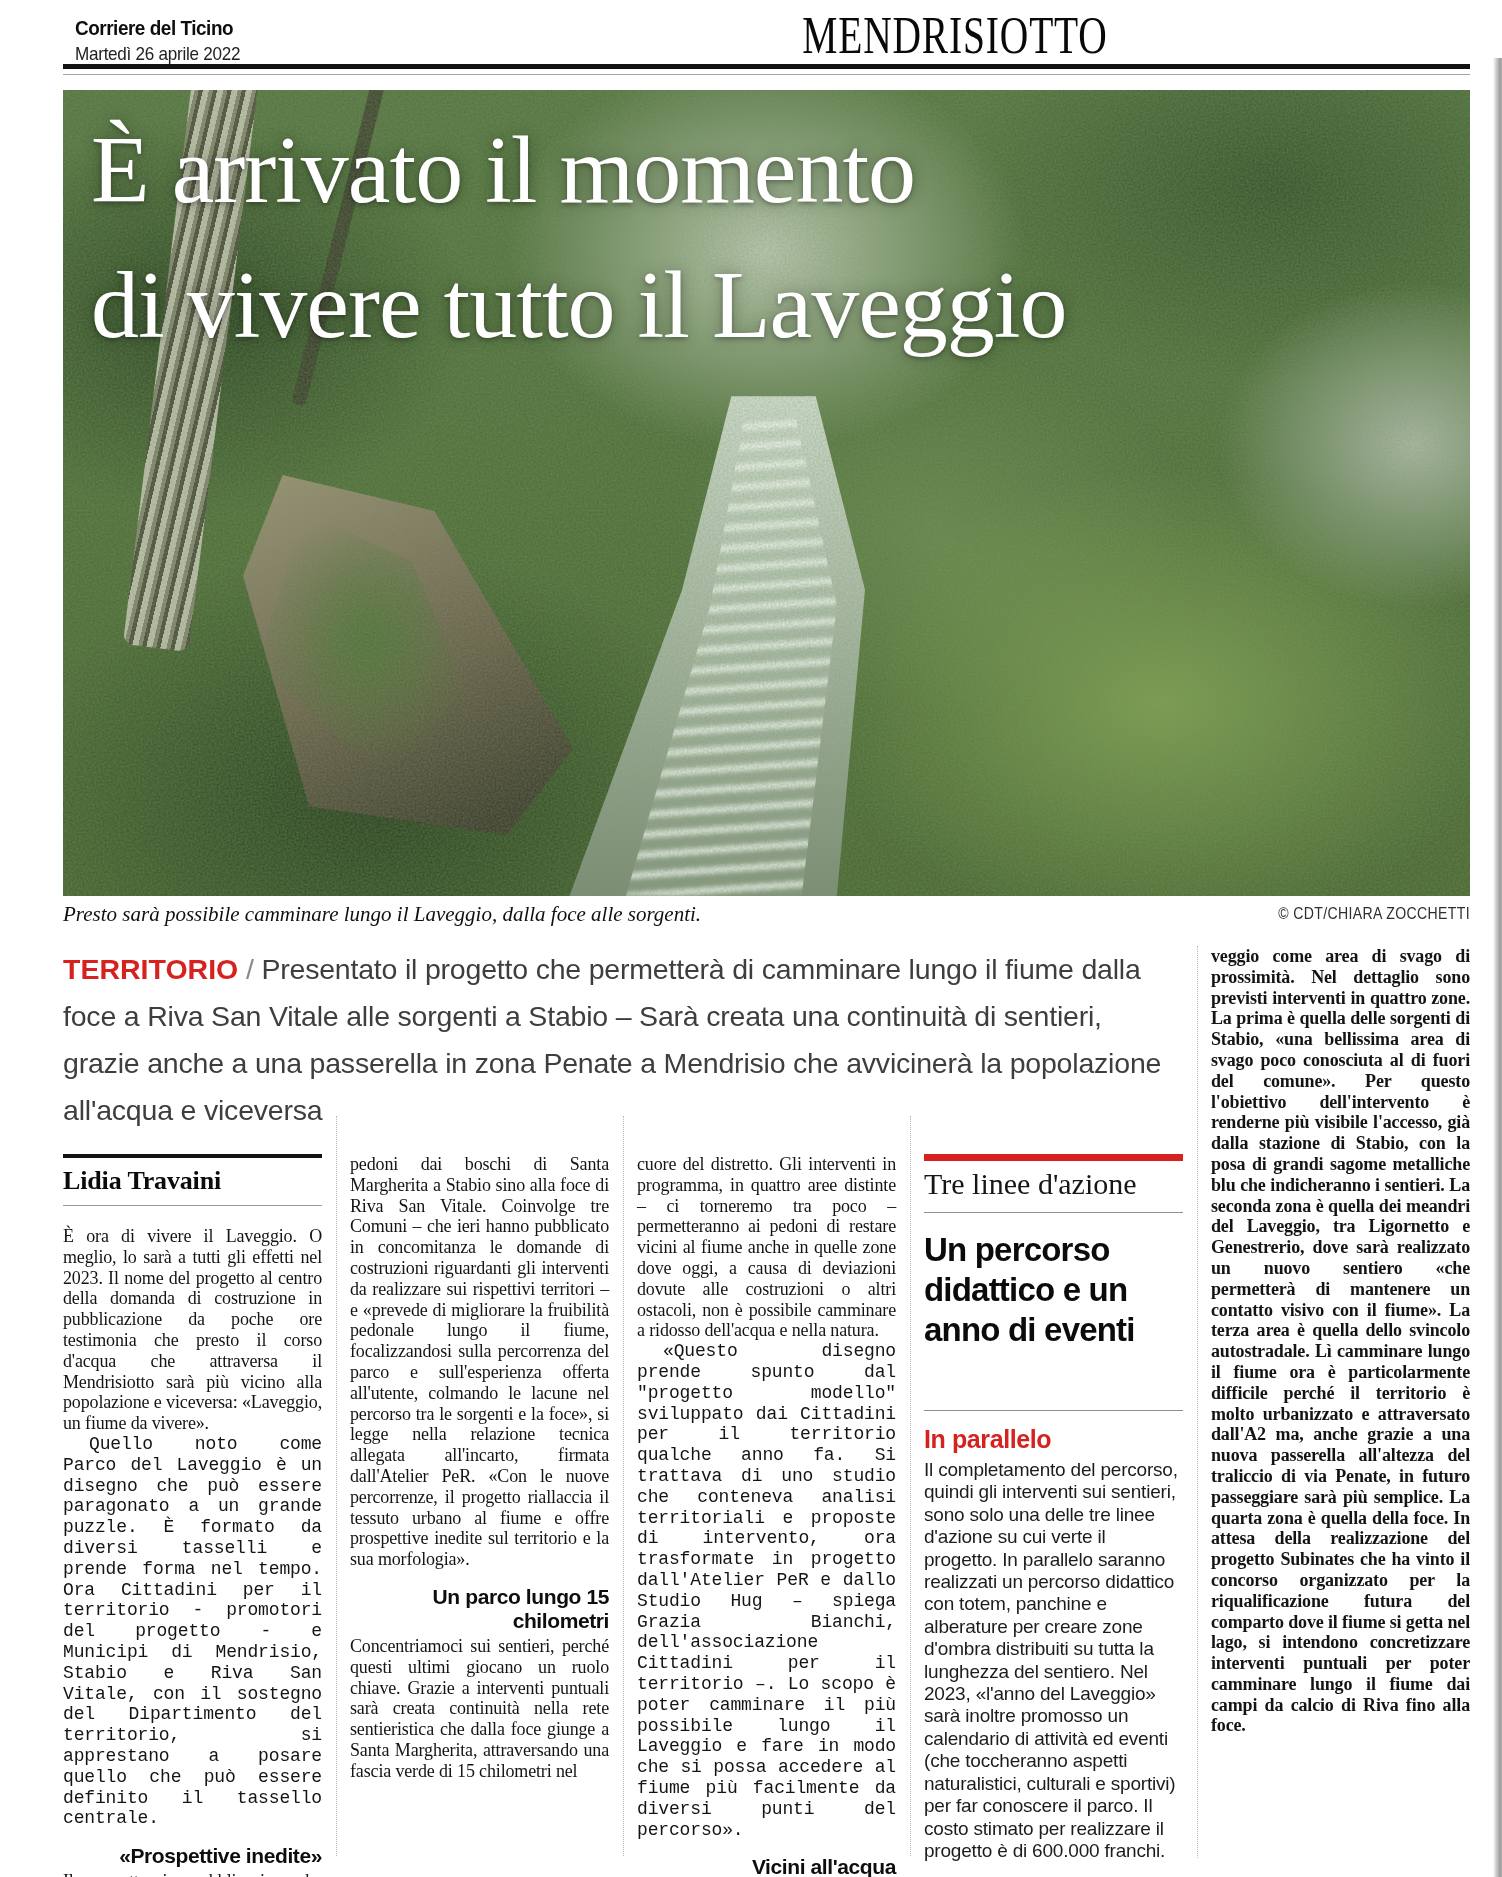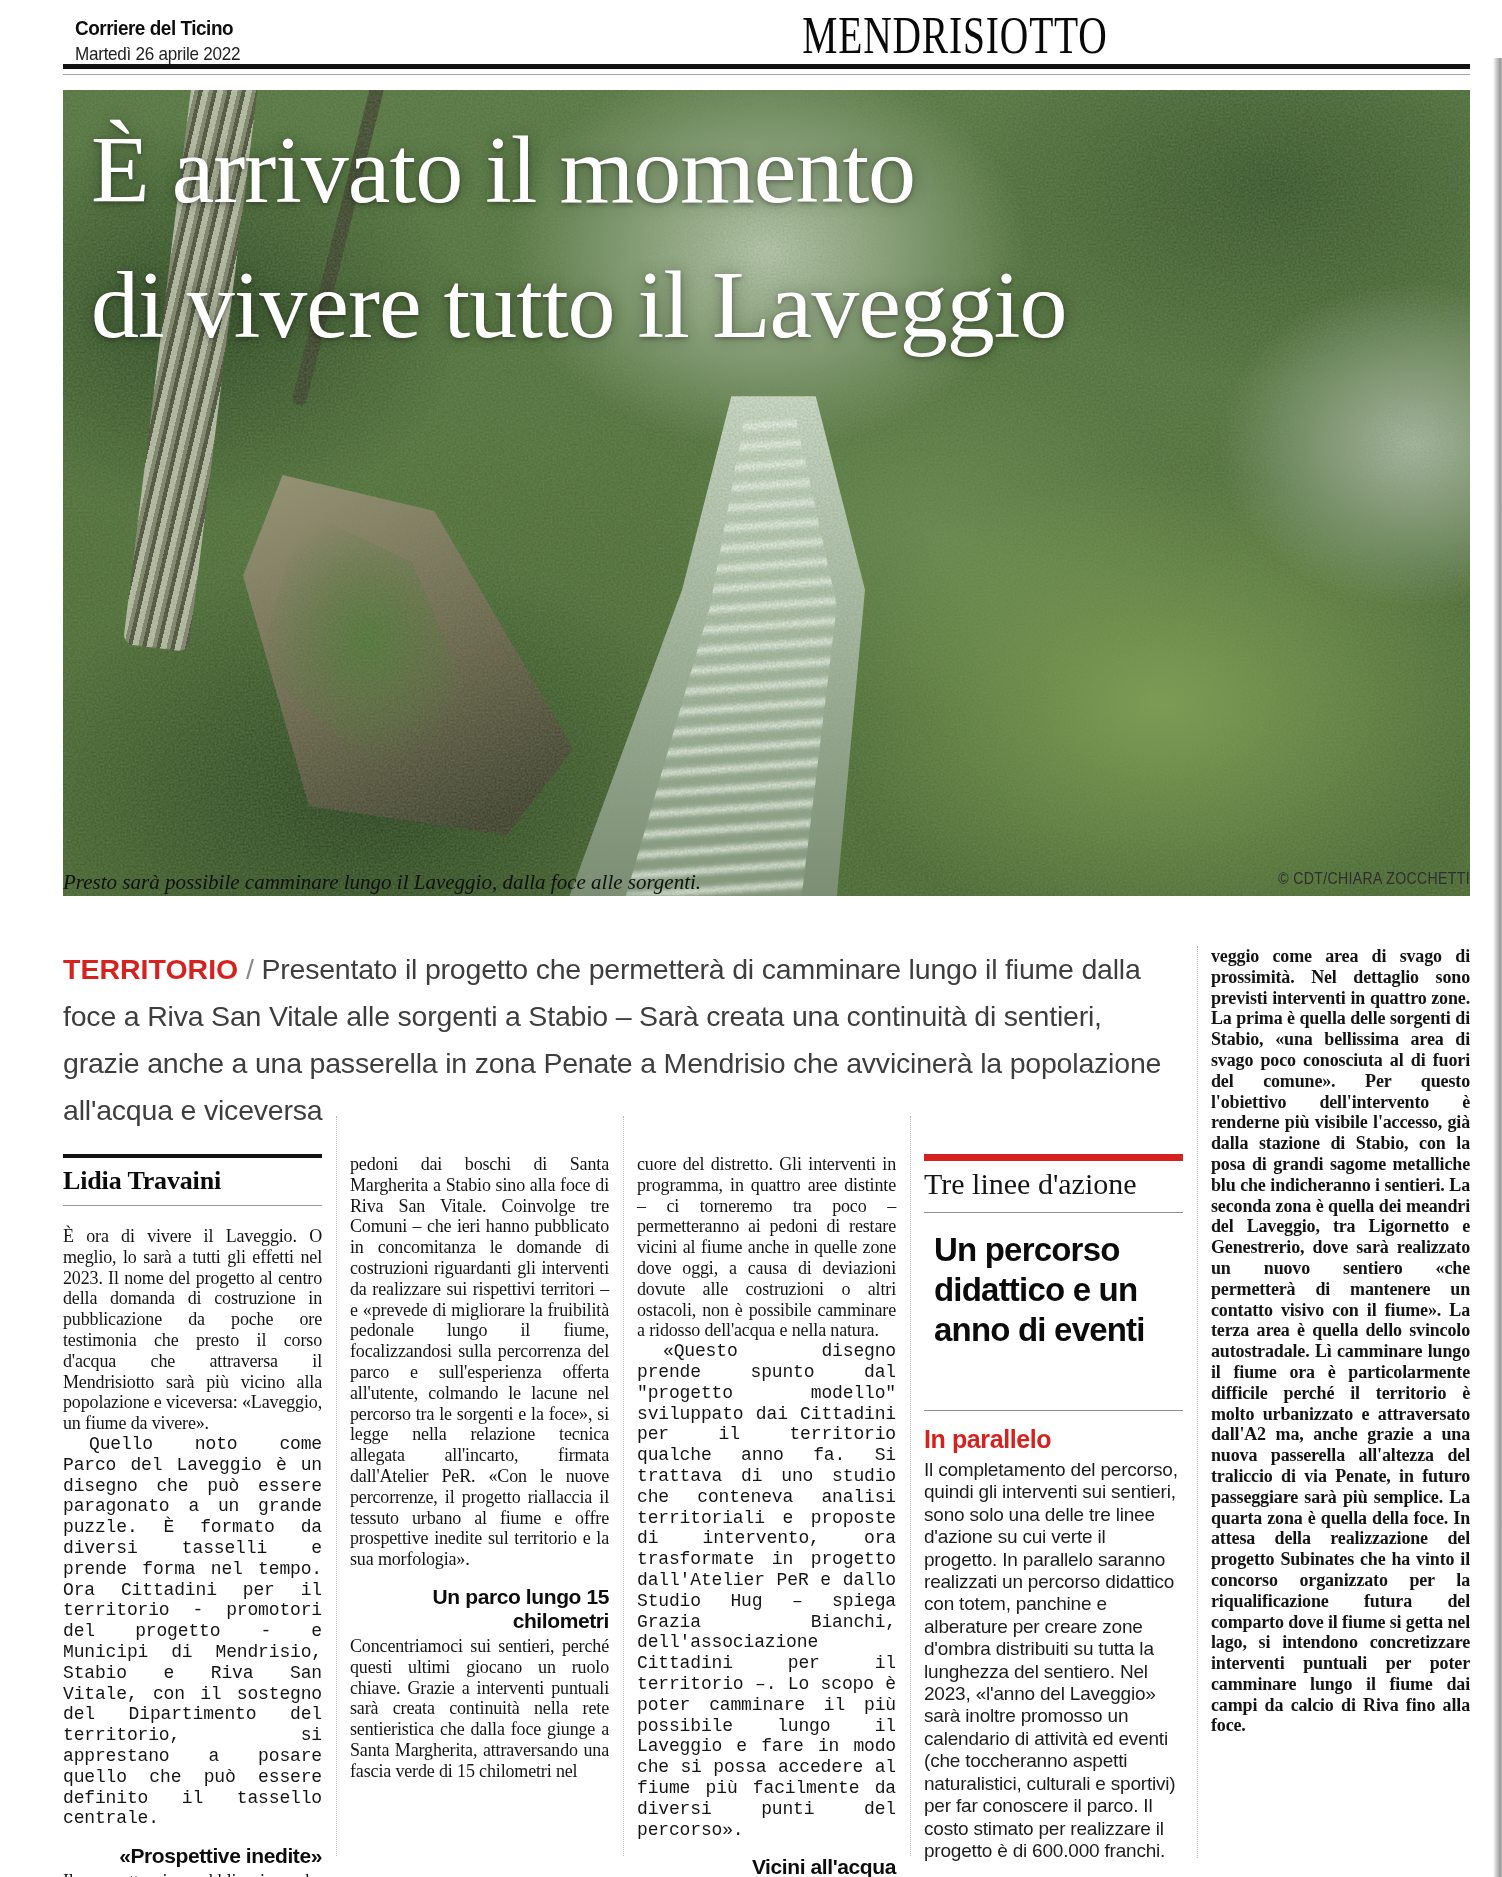--- a/index.html
+++ b/index.html
@@ -47,22 +47,22 @@
     background:linear-gradient(155deg,#a2917a,#6a5a49 55%,#3c332a 90%);}
   .photo-stump-moss{position:absolute;left:195px;top:420px;width:220px;height:260px;
     clip-path:polygon(20% 0,70% 20%,100% 80%,55% 100%,0 60%);
     background:radial-gradient(closest-side,rgba(74,112,48,.85),rgba(74,112,48,0));}
   .photo-noise{position:absolute;inset:0;width:100%;height:100%;pointer-events:none;}
   .headline{position:absolute;left:28px;top:12px;color:#fff;
     font:96px/135px "Liberation Serif",serif;letter-spacing:-1px;
     text-shadow:0 0 16px rgba(0,0,0,.3),0 2px 4px rgba(0,0,0,.3);white-space:nowrap;}
 
   
-  .caption-row{position:absolute;left:63px;top:869px;width:1407px;display:flex;
-    justify-content:space-between;align-items:flex-start;}
+  .caption-row{position:absolute;left:63px;top:901px;width:1407px;display:flex;
+    justify-content:space-between;align-items:center;}
   .caption{font:italic 21px/26px "Liberation Serif",serif;color:#101010;}
   .credit{font:16px/20px "Liberation Sans",sans-serif;color:#2e2e2e;letter-spacing:.4px;
     transform:scaleX(.88);transform-origin:right center;}
 
   
   .main{position:absolute;left:63px;top:942px;width:1407px;display:flex;gap:28px;}
   .main-left{width:1120px;flex:none;}
   .standfirst{font:28.5px/47px "Liberation Sans",sans-serif;color:#3e3e3e;
     letter-spacing:-.2px;margin:4px 0 20px 0;}
   .standfirst .kicker{color:#d6221f;font-weight:bold;letter-spacing:0;}
@@ -77,21 +77,21 @@
   .byline-rule-thick{height:4px;background:#121212;}
   .byline{font:bold 26px/30px "Liberation Serif",serif;color:#0b0b0b;padding:8px 0 9px 0;}
   .byline-rule-thin{height:1px;background:#9a9a9a;margin-bottom:20px;}
   .col-right{width:259px;flex:none;padding-top:4px;font-weight:bold;}
 
   
   .box-redbar{height:7px;background:#d6221f;}
   .box-kicker{font:30px/34px "Liberation Serif",serif;color:#161616;padding:6px 0 11px 0;}
   .box-kicker-rule{height:1px;background:#8f8f8f;}
   .box-title{font:bold 33px/40px "Liberation Sans",sans-serif;letter-spacing:-.8px;
-    color:#0b0b0b;margin:17px 0 0 10px;}
+    color:#0b0b0b;margin:17px 0 0 0;}
   .box-mid-rule{height:1px;background:#8f8f8f;margin-top:60px;}
   .box-subhead{font:bold 25px/30px "Liberation Sans",sans-serif;color:#d6221f;
     letter-spacing:-.4px;margin:13px 0 5px 0;}
   .box-body{font:19px/22.4px "Liberation Sans",sans-serif;color:#1c1c1c;letter-spacing:-.2px;}
 
   
   .vdiv{position:absolute;width:0;border-left:1px dotted #b9b9b9;}
   .vdiv-1{left:336px;top:1116px;height:740px;}
   .vdiv-2{left:623px;top:1116px;height:740px;}
   .vdiv-3{left:910px;top:1116px;height:740px;}

